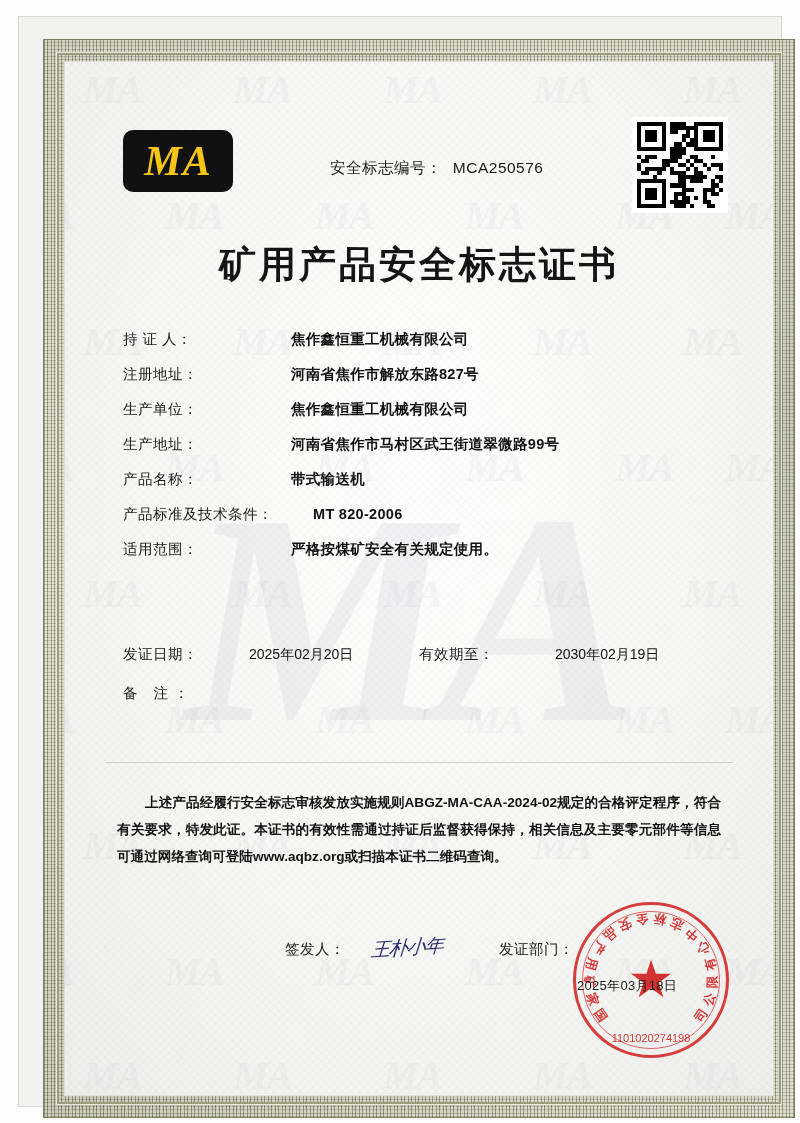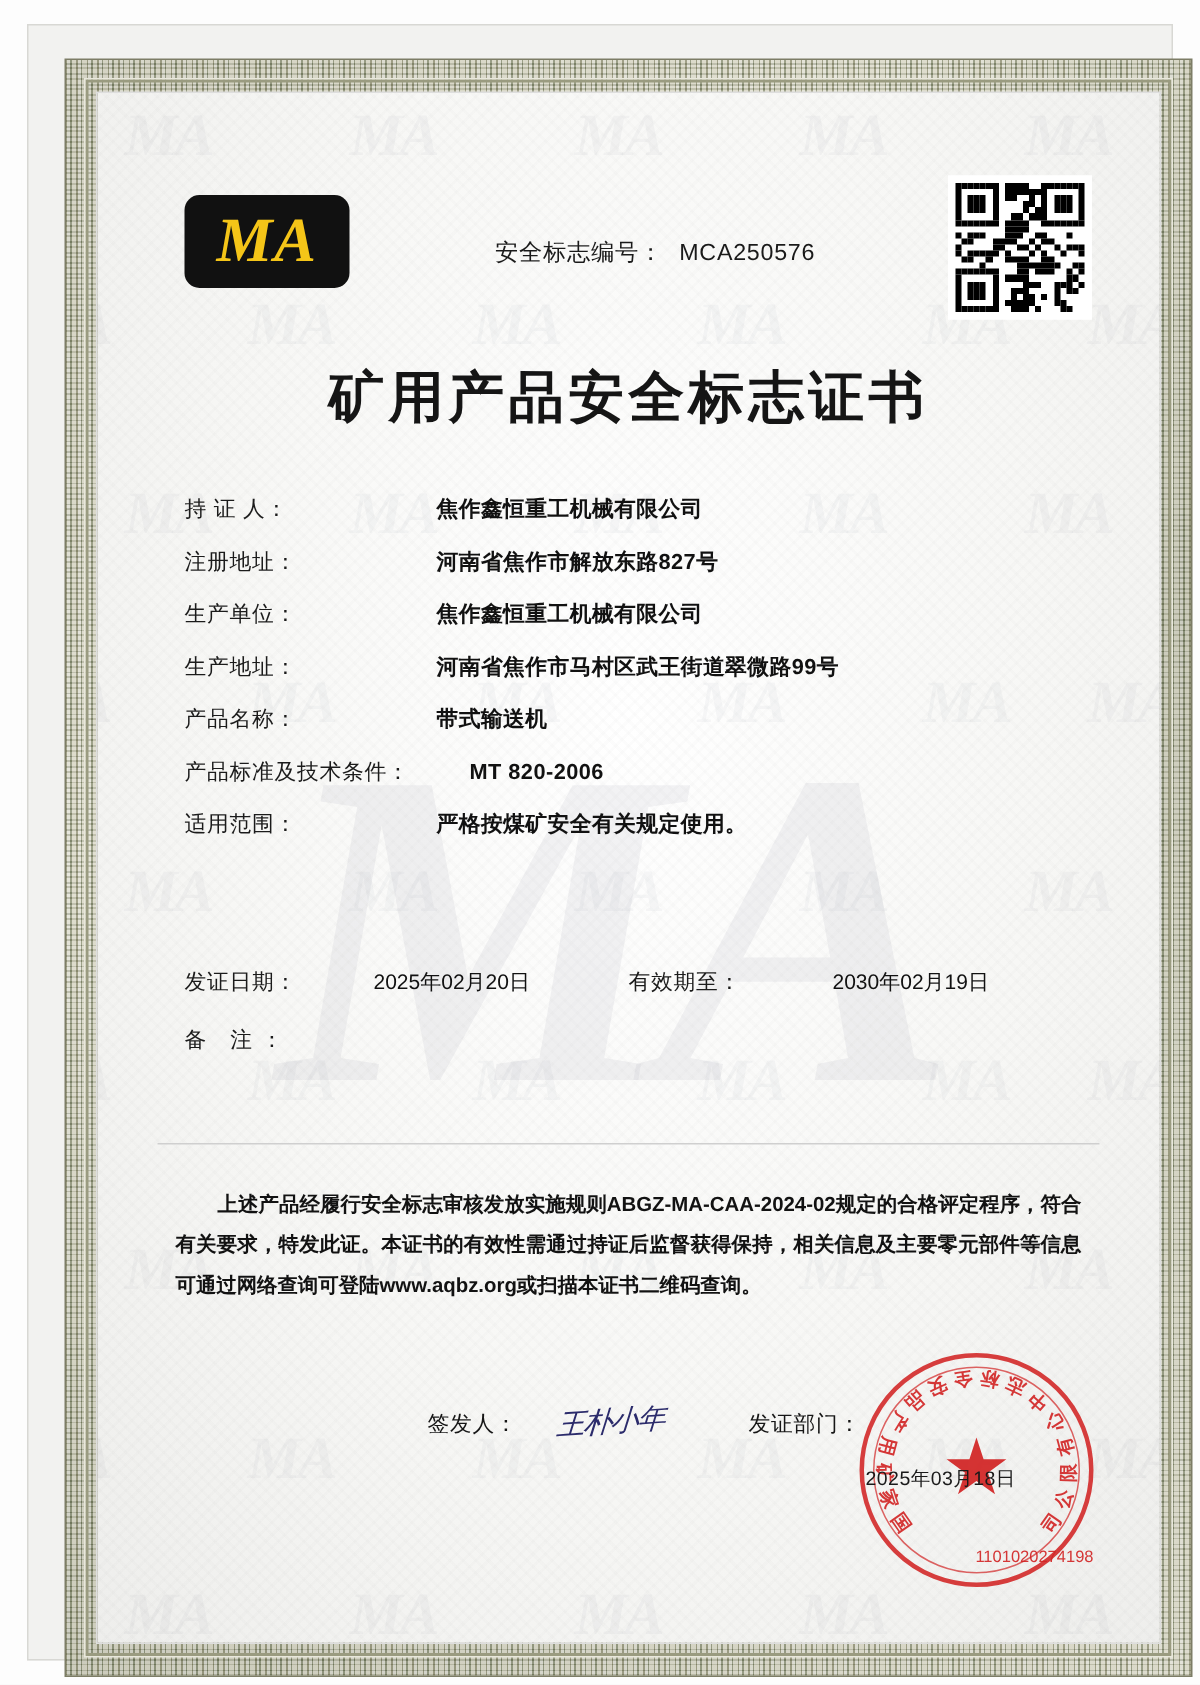--- a/index.html
+++ b/index.html
@@ -271,21 +271,21 @@
     font-size: 12.5px;
     color: #d22323;
     font-family: "Liberation Serif", serif;
     font-weight: bold;
     transform-origin: 0 62px;
     opacity: 0.9;
   }
   .seal-bottom {
     position: absolute;
     left: 0; right: 0; bottom: 14px;
-    text-align: right;
+    text-align: center;
     font-size: 11px;
     color: #d22323;
     opacity: 0.9;
     font-family: "Liberation Sans", sans-serif;
   }
   .seal-date {
     position: absolute;
     left: 512px; top: 915px;
     font-size: 13px;
     color: #1a1a1a;

